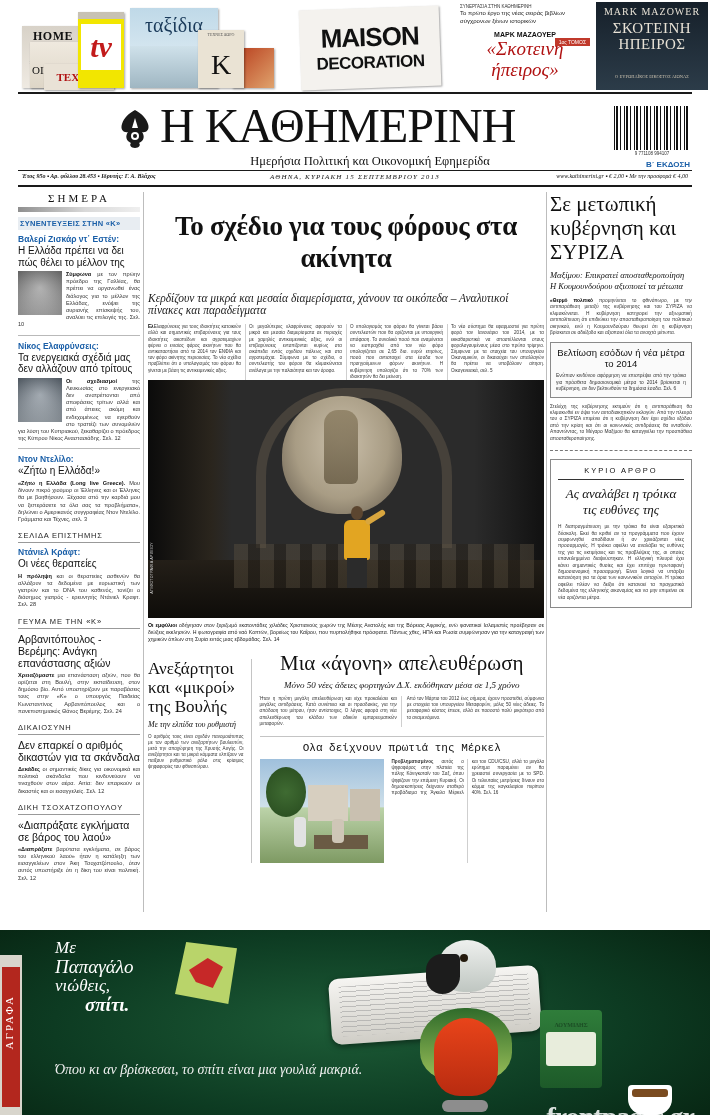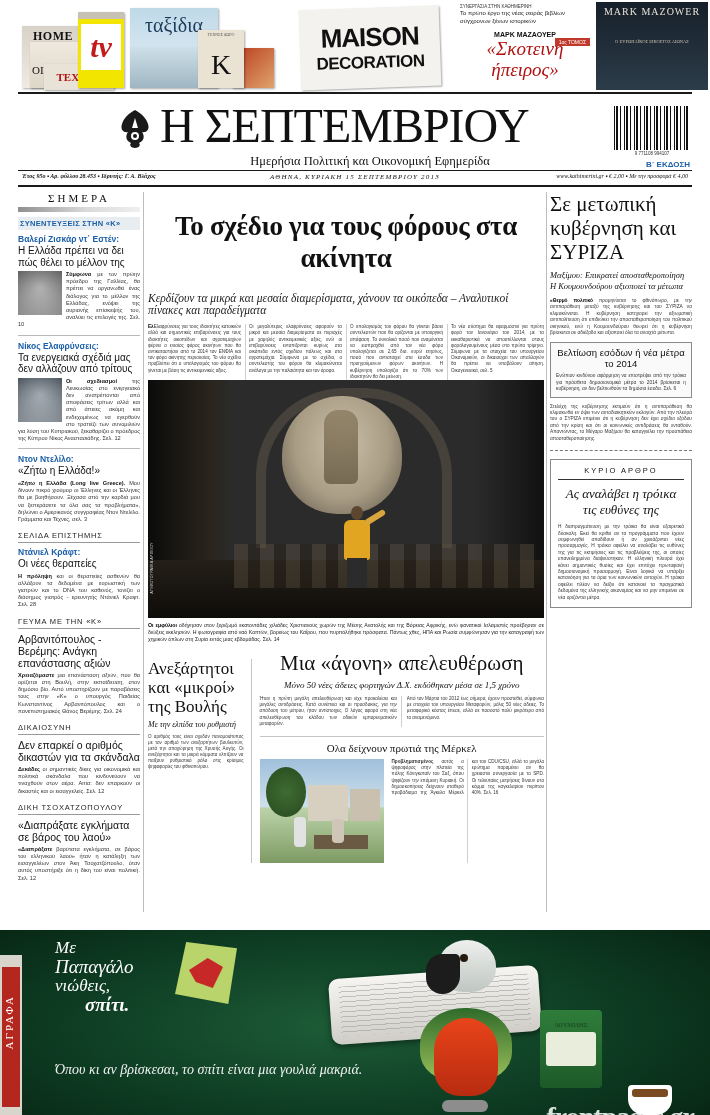--- a/index.html
+++ b/index.html
@@ -119,21 +119,21 @@
   .ml-right{width:286px;padding-left:8px;}
   .ml-left h2{font-family:"Liberation Serif",serif;font-size:17px;line-height:19px;margin:0;font-weight:normal;}
   .ml-left .sub{font-family:"Liberation Serif",serif;font-style:italic;font-size:8px;margin-top:4px;}
   .ml-left .body{font-family:"Liberation Sans",sans-serif;font-size:4.6px;line-height:6px;margin-top:5px;text-align:justify;color:#333;}
   .ml-right h2{font-family:"Liberation Serif",serif;font-size:21px;text-align:center;margin:0;font-weight:normal;}
   .ml-right .sub{font-family:"Liberation Serif",serif;font-style:italic;font-size:9px;text-align:center;margin-top:4px;}
   .two-col{margin-top:6px;column-count:2;column-gap:10px;column-rule:1px solid #cfcfcf;
     font-family:"Liberation Sans",sans-serif;font-size:4.6px;line-height:6.2px;text-align:justify;color:#333;}
 
   .merkel{margin-top:9px;border-top:1px solid #c4c4c4;padding-top:5px;}
-  .merkel h3{font-family:Liberation Serif, serif;font-size:11px;text-align:center;margin:0 0 5px;font-weight:normal;}
+  .merkel h3{font-family:Liberation Mono, monospace;font-size:11px;text-align:center;margin:0 0 5px;font-weight:normal;}
   .merkel-row{display:flex;}
   .merkel-photo{width:124px;height:104px;background:linear-gradient(#7ea5c8,#cdd9c2);position:relative;overflow:hidden;flex:none;}
   .mp-sky{position:absolute;inset:0;background:linear-gradient(#9fc0dc 0,#cfe0ea 46%,#bcd3a9 47%,#7e9a63 100%);}
   .mp-tree{position:absolute;left:6px;top:8px;width:40px;height:50px;background:radial-gradient(circle,#3f6b32,#274a1e);border-radius:50%;}
   .mp-bld{position:absolute;left:48px;top:26px;width:40px;height:36px;background:#d7cfc0;}
   .mp-bld2{position:absolute;left:90px;top:30px;width:30px;height:32px;background:#c9c0b0;}
   .mp-bench{position:absolute;left:54px;bottom:14px;width:54px;height:14px;background:#6a5a44;}
   .mp-p1{position:absolute;left:34px;bottom:16px;width:12px;height:30px;background:#e2e2e2;border-radius:4px;}
   .mp-p2{position:absolute;left:72px;bottom:20px;width:12px;height:24px;background:#cfc6b7;border-radius:4px;}
   .merkel-text{padding-left:8px;font-family:"Liberation Sans",sans-serif;font-size:4.6px;line-height:6.2px;text-align:justify;color:#333;column-count:2;column-gap:8px;column-rule:1px solid #cfcfcf;}
@@ -226,34 +226,35 @@
       <div class="bookad">
         <div class="l1">ΣΥΝΕΡΓΑΣΙΑ ΣΤΗΝ ΚΑΘΗΜΕΡΙΝΗ</div>
         <div class="l2">Το πρώτο έργο της νέας σειράς βιβλίων σύγχρονων ξένων ιστορικών</div>
         <div class="au">ΜΑΡΚ ΜΑΖΑΟΥΕΡ</div>
         <div class="ti">«Σκοτεινή ήπειρος»</div>
         <div class="tom">1ος ΤΟΜΟΣ</div>
       </div>
 
       <div class="bookcover">
         <div class="ba">MARK  MAZOWER</div>
+        <div class="bt">ΣΚΟΤΕΙΝΗ ΗΠΕΙΡΟΣ</div>
         <div class="bs">Ο ΕΥΡΩΠΑΪΚΟΣ ΕΙΚΟΣΤΟΣ ΑΙΩΝΑΣ</div>
       </div>
     </div>
   </div>
 
   <div class="masthead">
     <div class="rule-top"></div>
     <svg class="eagle" viewBox="0 0 46 46">
       <path d="M23 4 C16 8 12 12 10 18 C8 24 12 27 16 26 C13 30 14 35 19 37 C17 39 19 42 23 42 C27 42 29 39 27 37 C32 35 33 30 30 26 C34 27 38 24 36 18 C34 12 30 8 23 4 Z" fill="#1a1a1a"></path>
       <path d="M23 12 L20 22 L26 22 Z" fill="#fff"></path>
       <circle cx="23" cy="30" r="4" fill="#fff"></circle>
       <circle cx="23" cy="30" r="2" fill="#1a1a1a"></circle>
     </svg>
-    <div class="mast-title">Η ΣΕΠΤΕΜΒΡΙΟΥ</div>
+    <div class="mast-title">Η ΚΑΘΗΜΕΡΙΝΗ</div>
     <div class="mast-sub">Ημερήσια Πολιτική και Οικονομική Εφημερίδα</div>
     <div class="barcode"></div>
     <div class="barcode-num">9 771108 994107</div>
     <div class="edition">Β΄ ΕΚΔΟΣΗ</div>
   </div>
 
   <div class="infobar">
     <div class="l">Έτος 95ο ▪ Αρ. φύλλου 28.453 ▪ Ιδρυτής: Γ. Α. Βλάχος</div>
     <div class="c">ΑΘΗΝΑ, ΚΥΡΙΑΚΗ 15 ΣΕΠΤΕΜΒΡΙΟΥ 2013</div>
     <div class="r">www.kathimerini.gr ▪ € 2,00 ▪ Με την προσφορά € 4,00</div>

